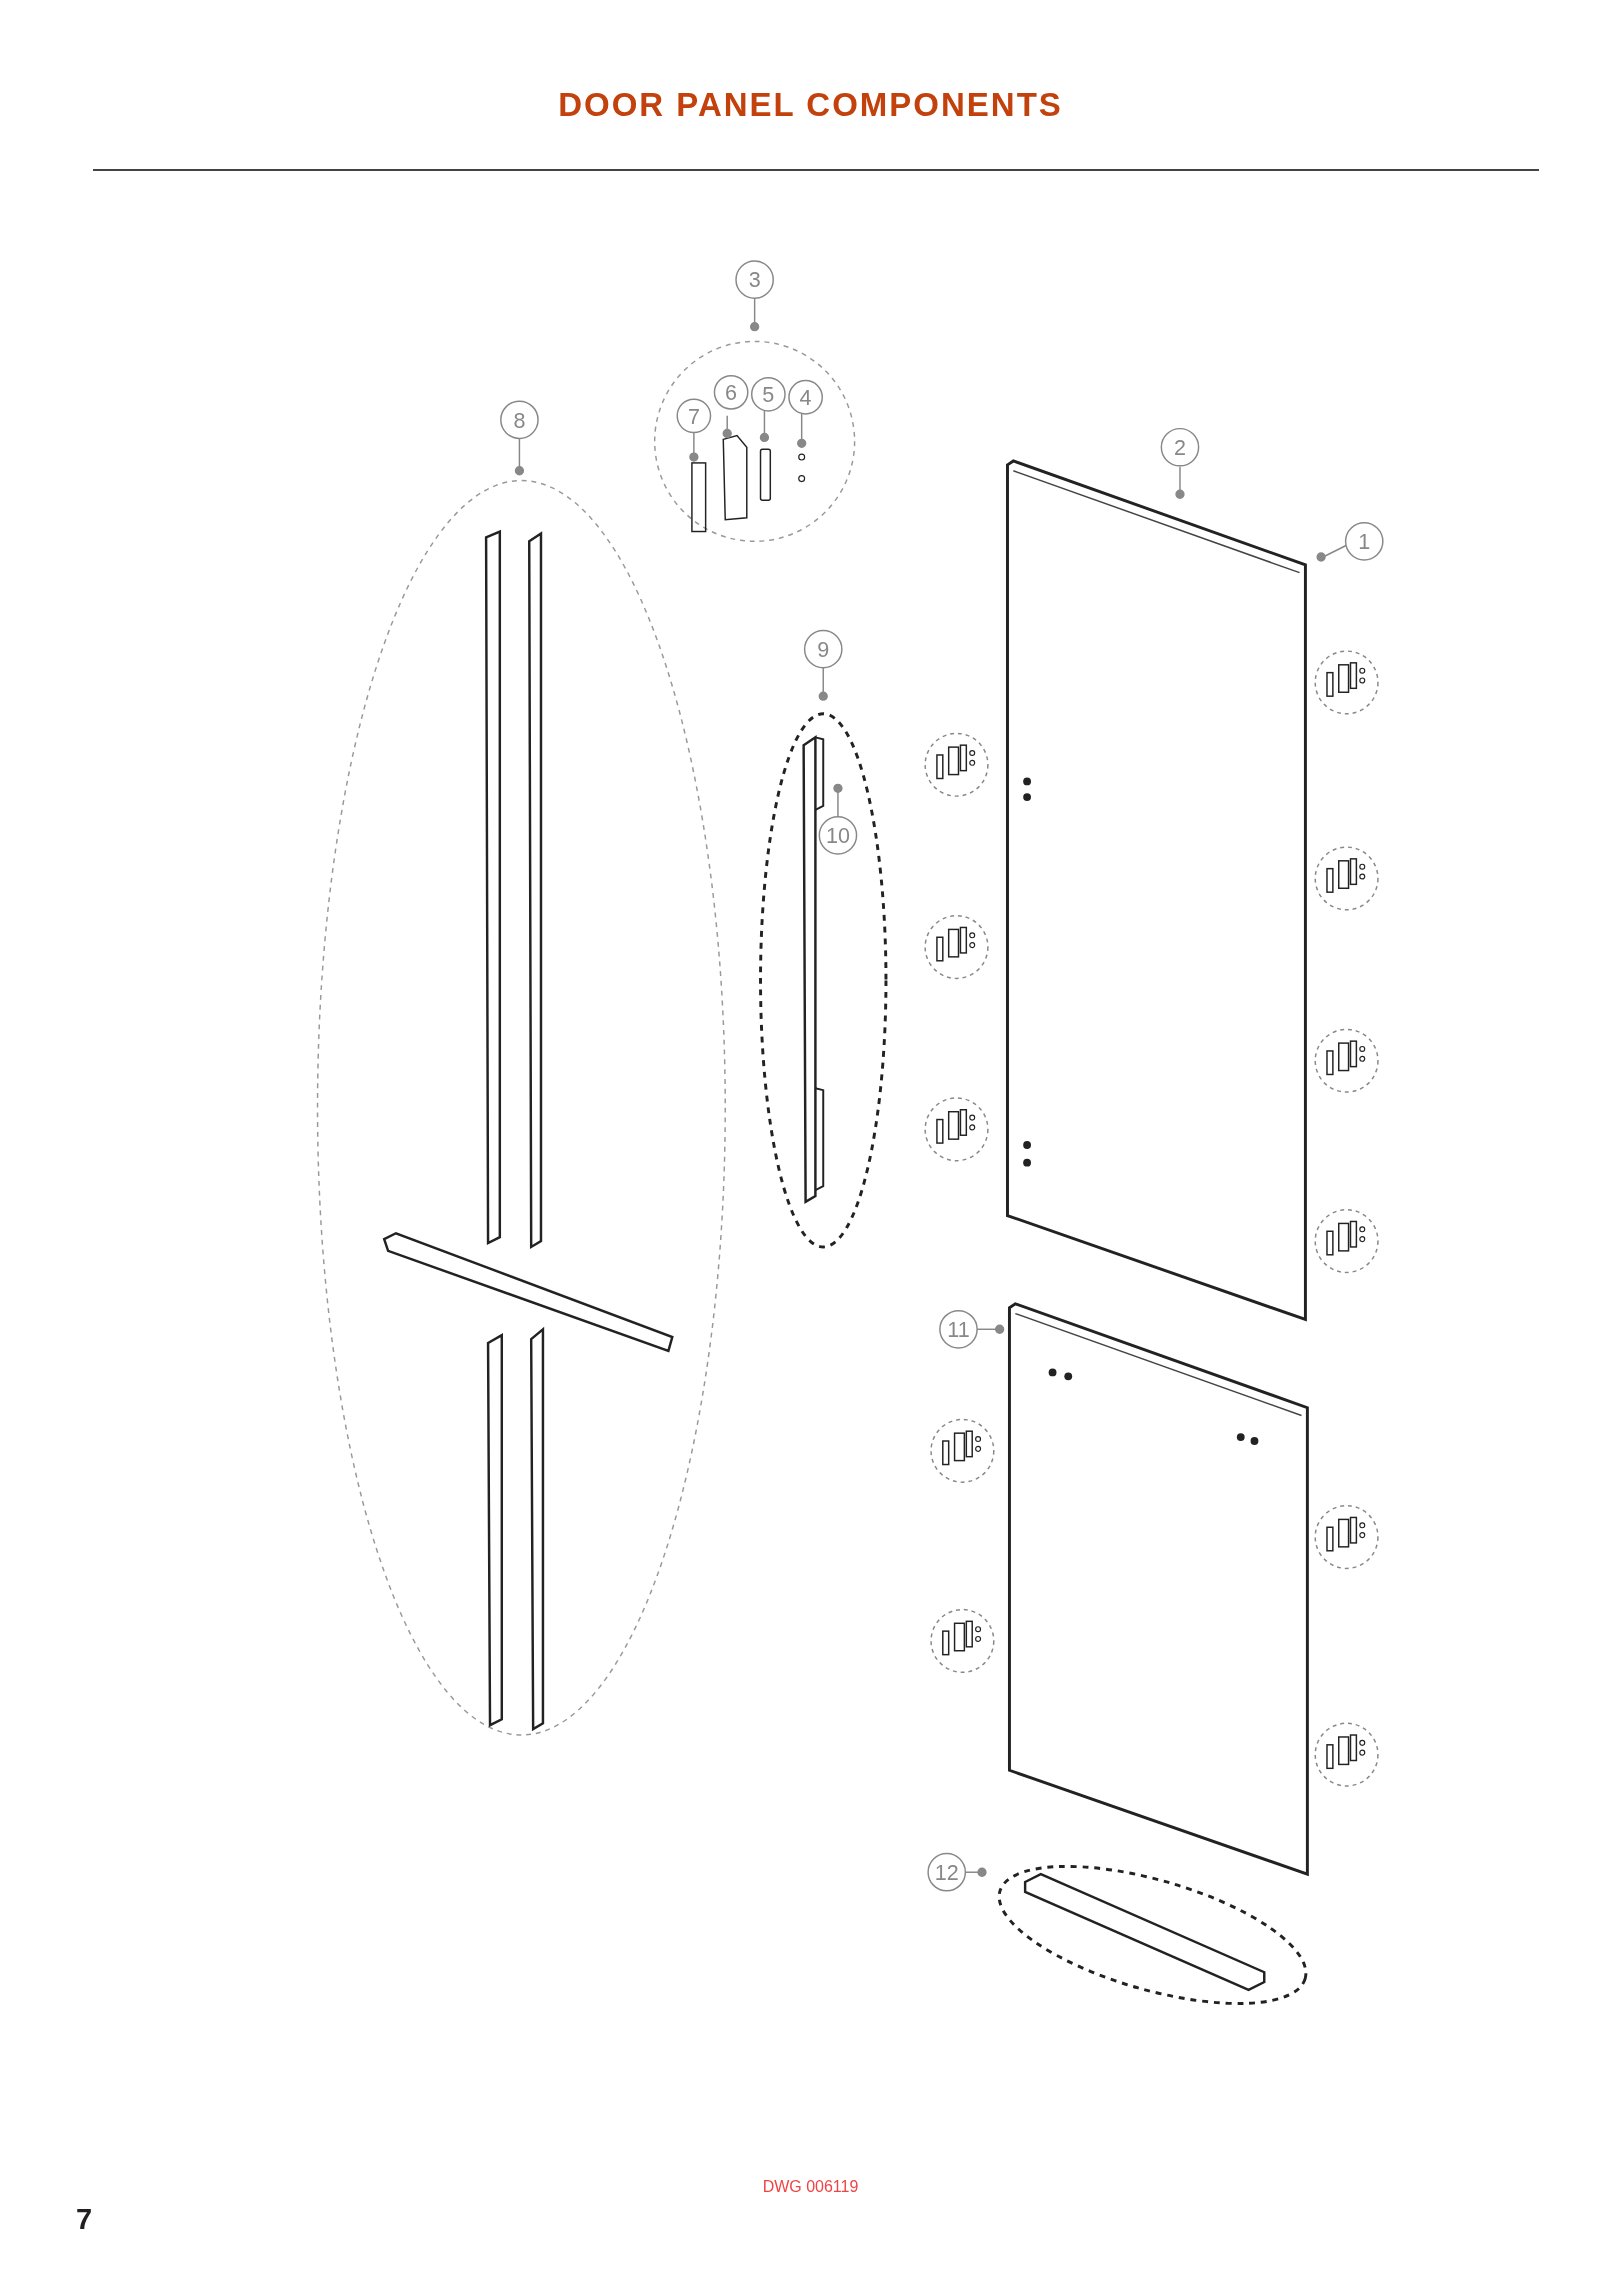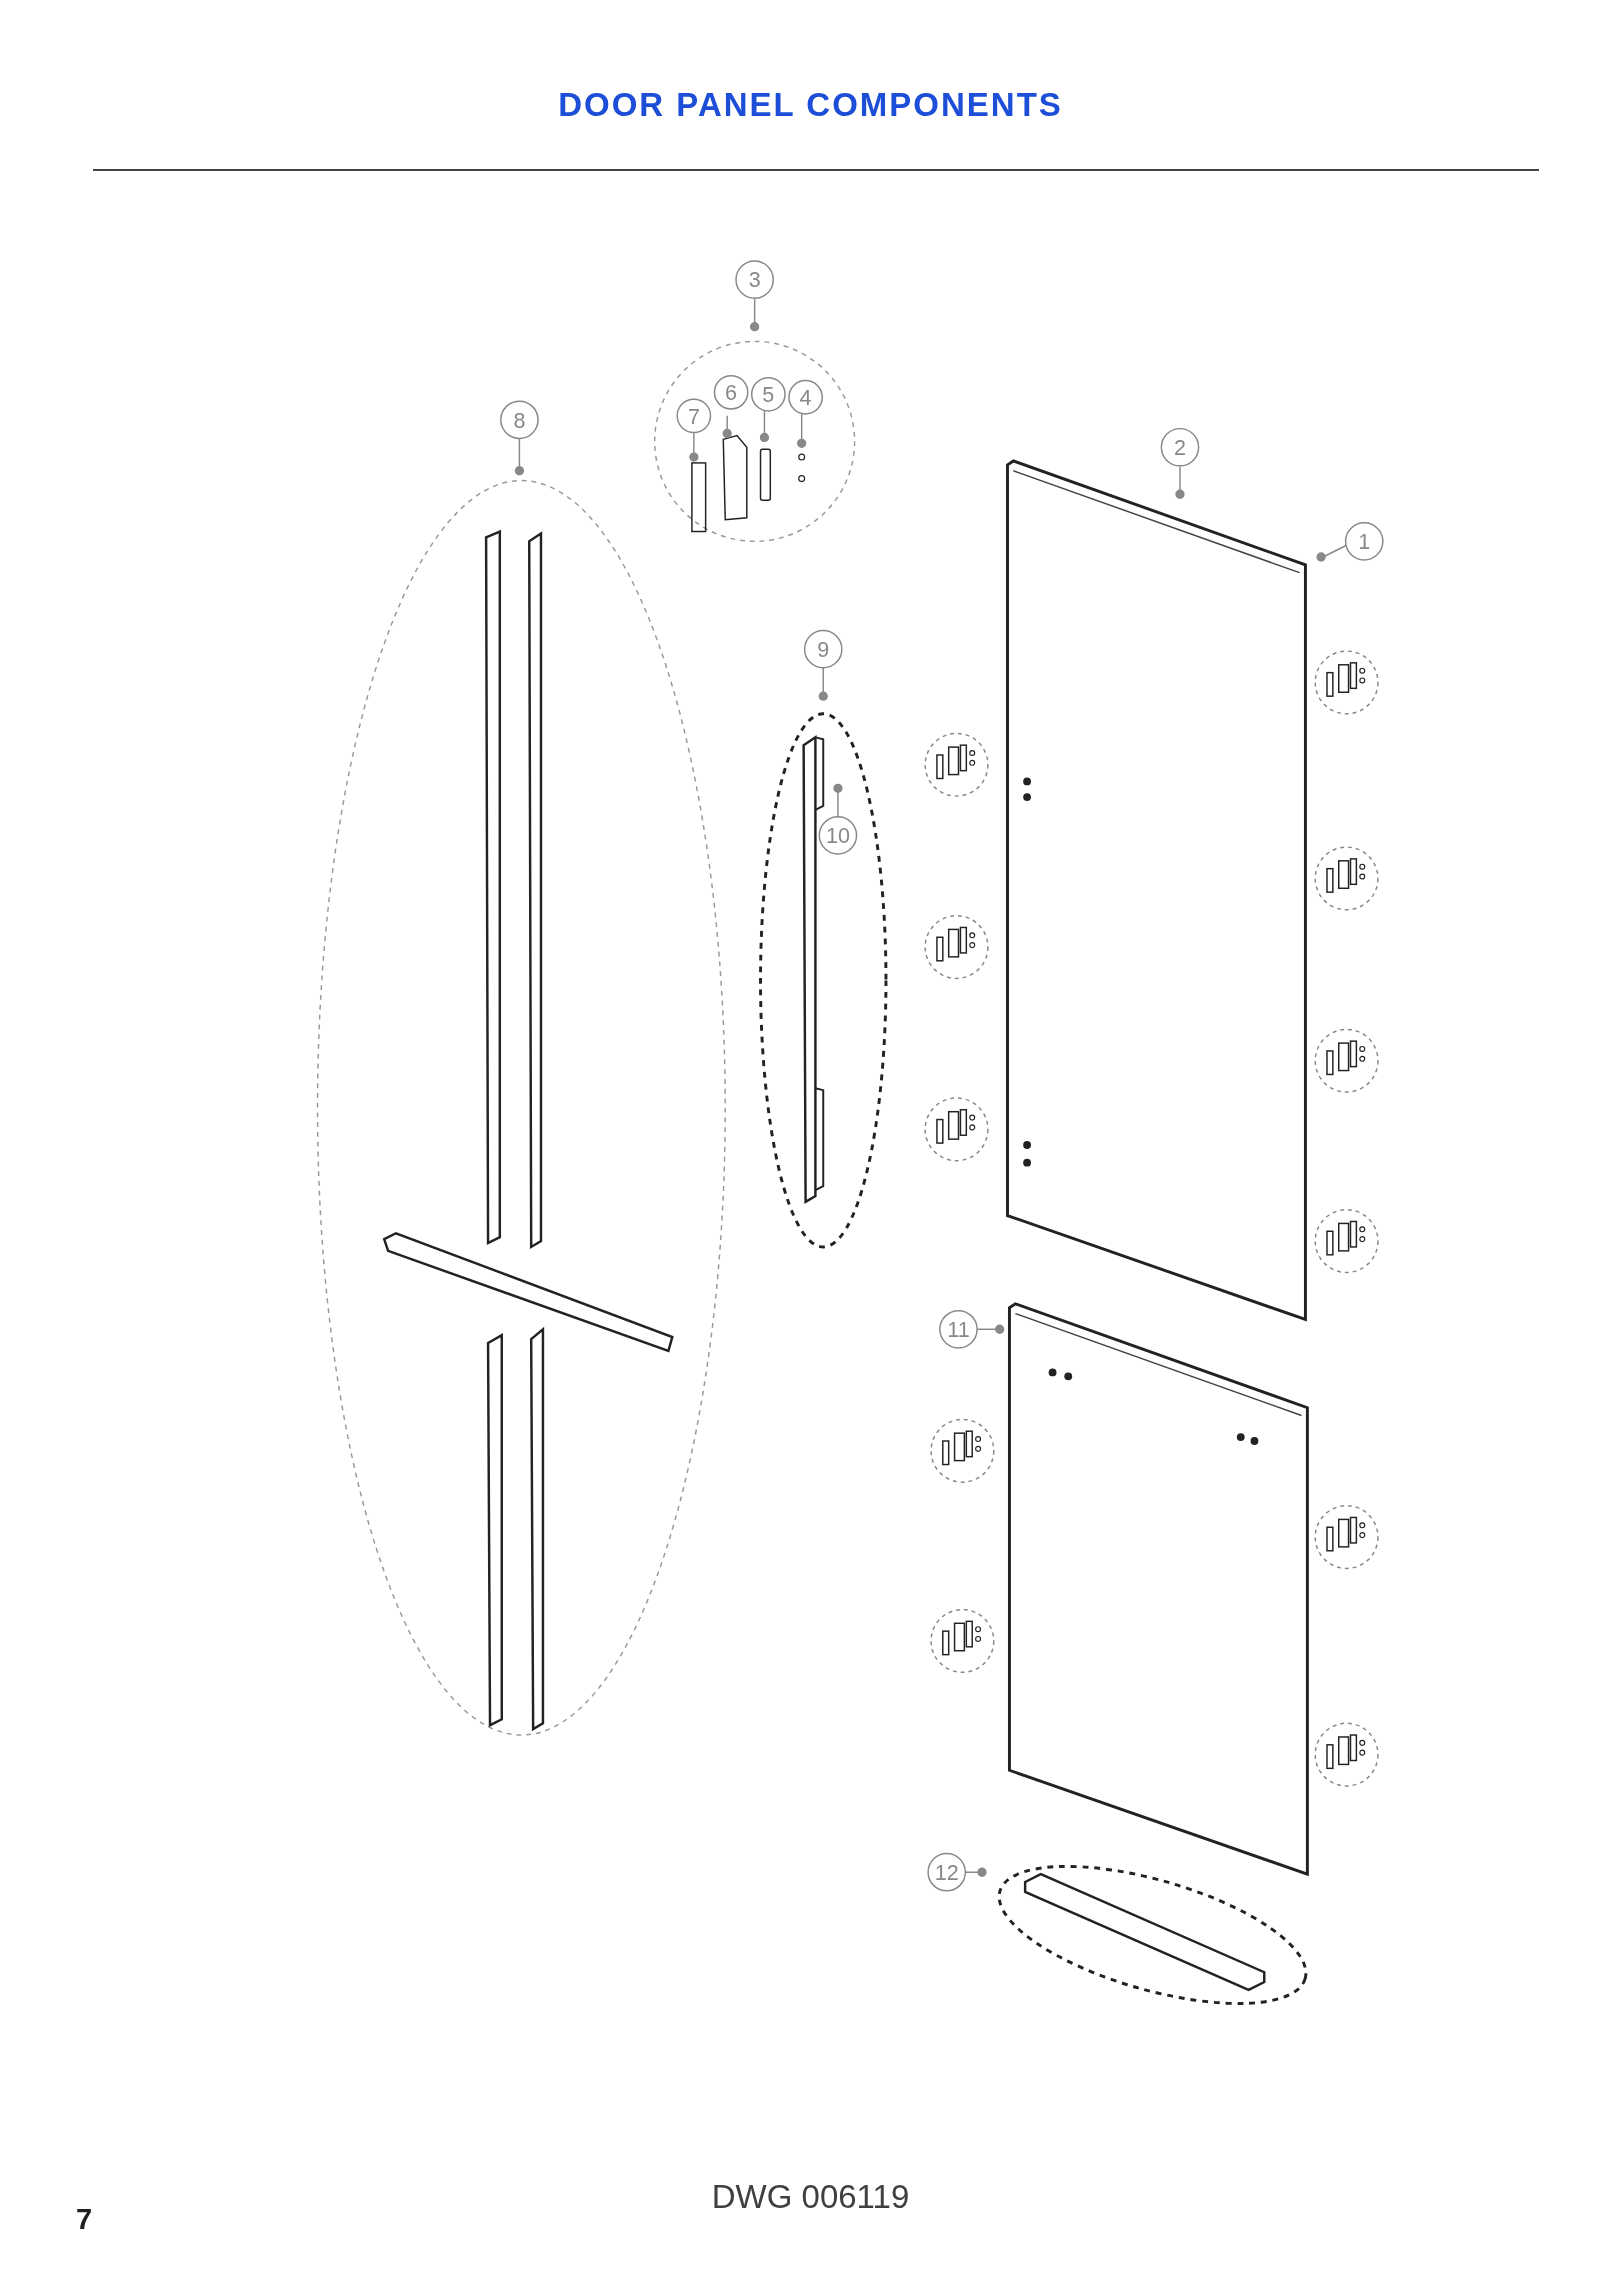--- a/index.html
+++ b/index.html
@@ -1,19 +1,19 @@
 <!DOCTYPE html>
 <html><head>
 <meta charset="utf-8">
 <style>
   html,body{margin:0;padding:0;background:#fff;}
   body{width:1621px;height:2293px;position:relative;overflow:hidden;font-family:"Liberation Sans",sans-serif;color:#222;}
-  .title{position:absolute;left:0;width:1621px;top:86px;text-align:center;font-weight:bold;font-size:33px;letter-spacing:2px;color:#1d4ed8;}
+  .title{position:absolute;left:0;width:1621px;top:86px;text-align:center;font-weight:bold;font-size:33px;letter-spacing:2px;color:#c2410c;}
   .rule{position:absolute;left:93px;width:1446px;top:169px;height:2px;background:#444;}
-  .dwg{position:absolute;left:0;width:1621px;top:2178px;text-align:center;font-size:33px;color:#404040;}
+  .dwg{position:absolute;left:0;width:1621px;top:2178px;text-align:center;font-size:16px;color:#ef4444;}
   .pagenum{position:absolute;left:76px;top:2203px;font-weight:bold;font-size:29px;color:#231f20;}
   svg.diagram{position:absolute;left:0;top:0;}
   .callout-text{font-family:"Liberation Sans",sans-serif;font-size:22px;fill:#888;}
 </style>
 </head>
 <body>
 
 <div class="title">DOOR PANEL COMPONENTS</div>
 <div class="rule"></div>
 

